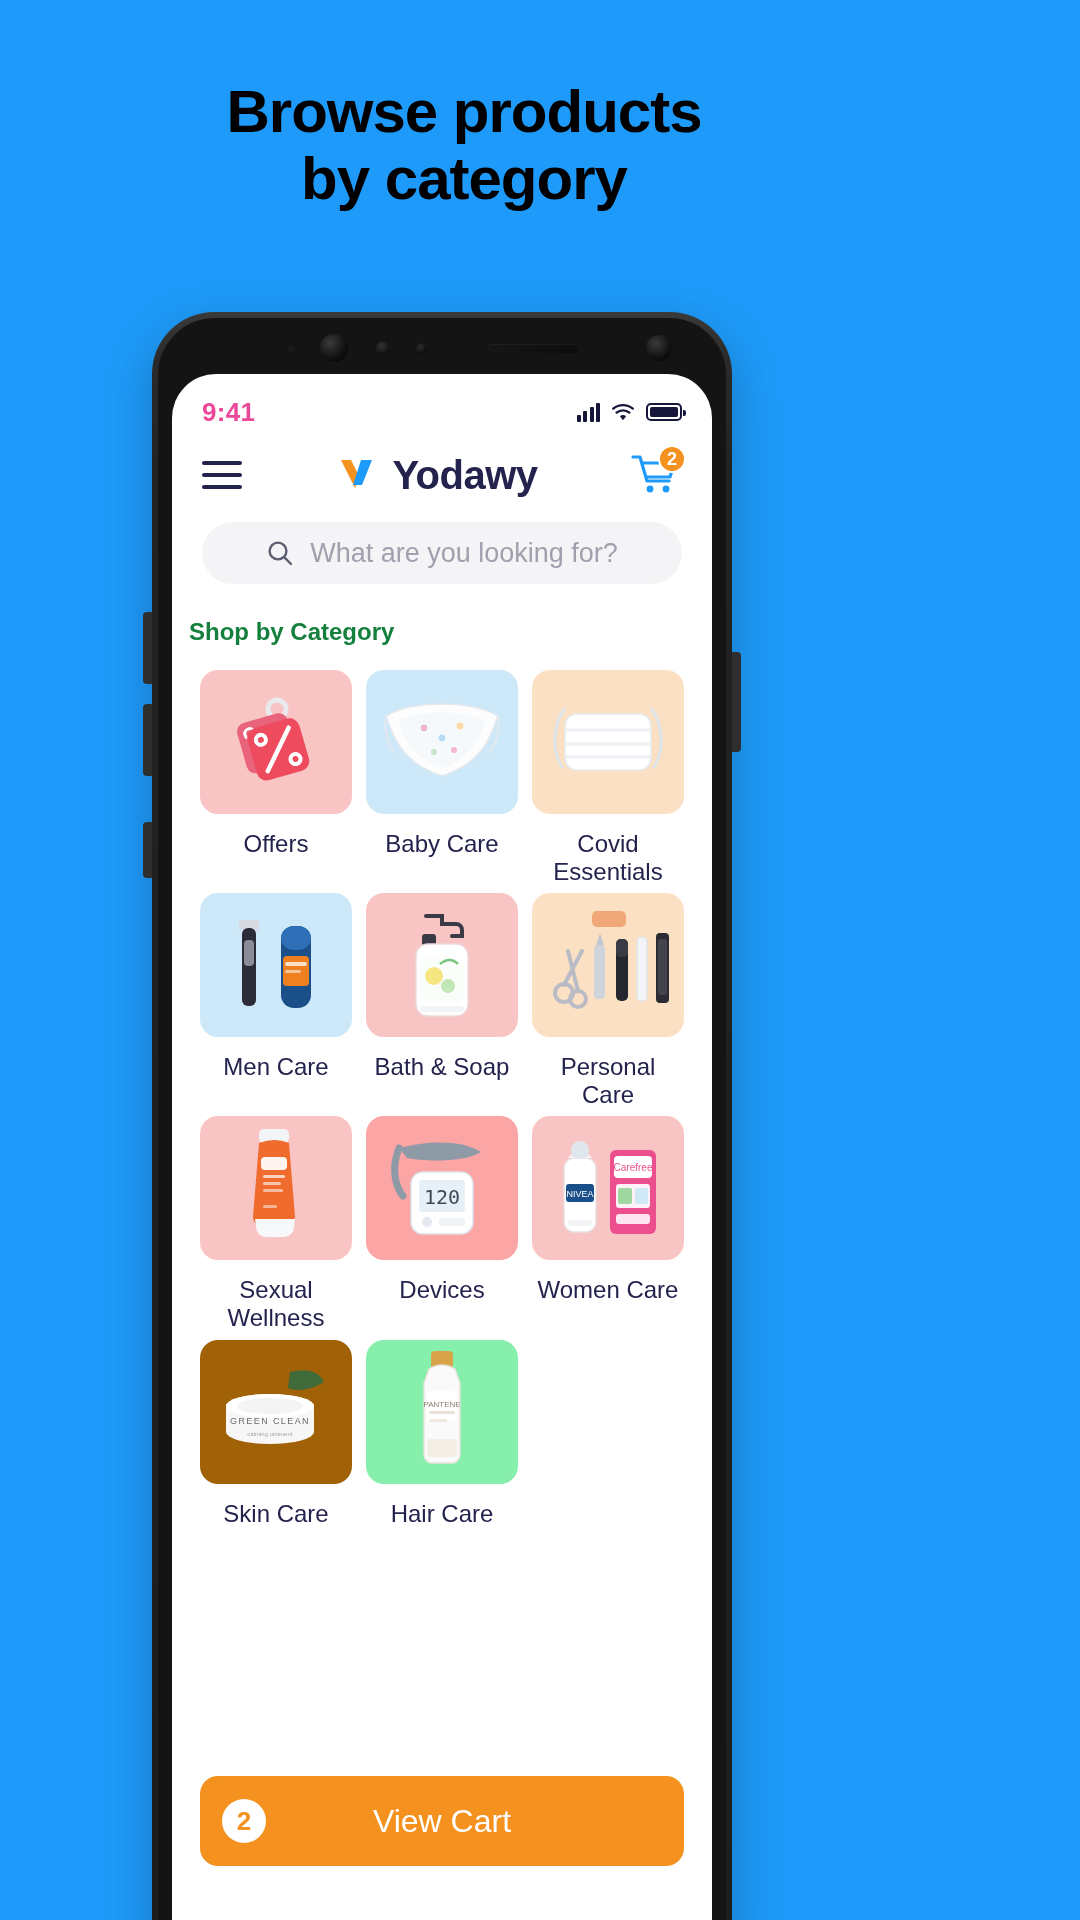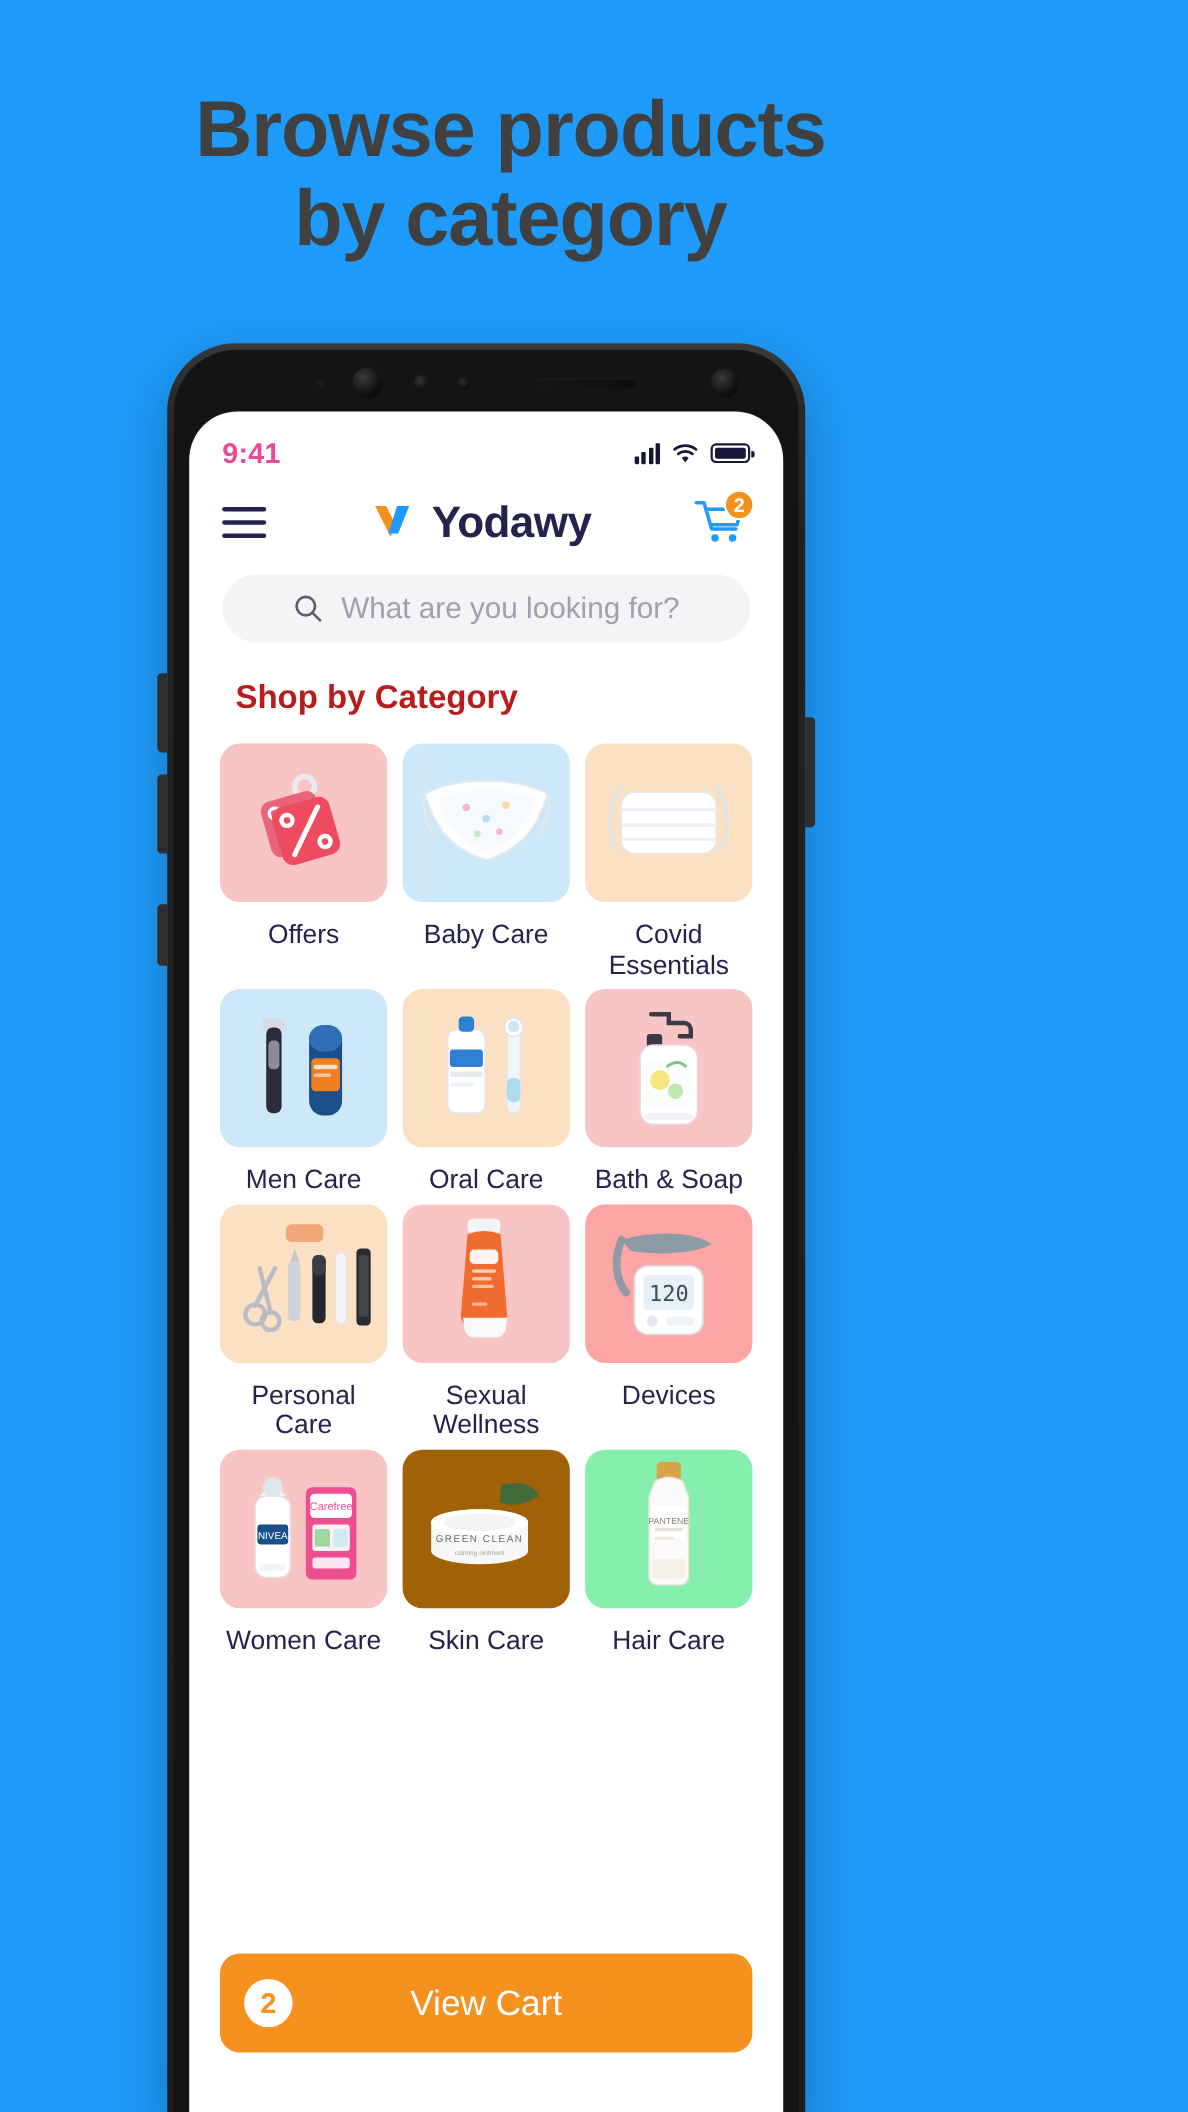--- a/index.html
+++ b/index.html
@@ -9,22 +9,22 @@
     font-family:"Liberation Sans", sans-serif;
     overflow:hidden;
     position:relative;
   }
 
   
   .headline {
     position:absolute;
     top:78px; left:0; width:928px;
     text-align:center;
-    color:#404040;
-    font-size:72px;
+    color:#000000;
+    font-size:60px;
     font-weight:bold;
     line-height:1.12;
     letter-spacing:-1px;
   }
   .headline .l2 { display:block; }
 
   
   .phone {
     position:absolute;
     left:152px; top:312px;
@@ -141,22 +141,22 @@
     height:62px;
     background:#F4F4F6;
     border-radius:32px;
     display:flex; align-items:center;
     padding:0 22px; gap:16px;justify-content:center;
   }
   .search-ph { color:#A0A0AE; font-size:27px; }
 
   
   .sec-title {
-    margin:34px 30px 0 42px;
-    font-size:30px; font-weight:bold; color:#b91c1c;
+    margin:34px 30px 0 17px;
+    font-size:24px; font-weight:bold; color:#15803d;
   }
 
   
   .grid {
     margin:24px 28px 0 28px;
     display:grid;
     grid-template-columns:repeat(3,1fr);
     column-gap:14px;
     row-gap:8px;
   }
@@ -348,36 +348,20 @@
               <rect x="70" y="26" width="30" height="82" rx="13" fill="#1b4f8a"></rect>
               <rect x="70" y="26" width="30" height="24" rx="13" fill="#2e6fb7"></rect>
               <rect x="72" y="56" width="26" height="30" rx="4" fill="#f07f20"></rect>
               <rect x="74" y="62" width="22" height="4" rx="2" fill="#fff" opacity=".75"></rect>
               <rect x="74" y="70" width="16" height="3" rx="1.5" fill="#fff" opacity=".55"></rect>
             </svg>
           </div>
           <div class="tile-label">Men Care</div>
         </div>
 
-        <div class="cell">
-          <div class="tile" style="background:#FBE0C4">
-            <svg width="130" height="130" viewBox="0 0 130 130">
-              <rect x="30" y="30" width="34" height="76" rx="8" fill="#ffffff" stroke="#e4e8ee" stroke-width="1.6"></rect>
-              <rect x="40" y="18" width="14" height="14" rx="4" fill="#2f7fd4"></rect>
-              <rect x="32" y="48" width="30" height="16" rx="3" fill="#2f7fd4"></rect>
-              <rect x="32" y="68" width="30" height="5" rx="2" fill="#e8ecf1"></rect>
-              <rect x="32" y="78" width="22" height="4" rx="2" fill="#eef2f6"></rect>
-              <rect x="84" y="20" width="12" height="86" rx="6" fill="#f2f5f8" stroke="#e3e8ee" stroke-width="1.4"></rect>
-              <rect x="82" y="20" width="16" height="16" rx="7" fill="#ffffff" stroke="#dfe5ec" stroke-width="1.4"></rect>
-              <rect x="85" y="22" width="10" height="10" rx="4" fill="#cfe6f7"></rect>
-              <rect x="84" y="74" width="12" height="22" rx="5" fill="#6ec1e4" opacity=".5"></rect>
-            </svg>
-          </div>
-          <div class="tile-label">Oral Care</div>
-        </div>
 
         <div class="cell">
           <div class="tile" style="background:#F9C4C4">
             <svg width="120" height="130" viewBox="0 0 120 130">
               <path d="M44 16 h16 v8 h14 a6 6 0 016 6 v6 h-10" fill="none" stroke="#3a3a46" stroke-width="4" stroke-linecap="round"></path>
               <rect x="40" y="34" width="14" height="12" rx="3" fill="#3a3a46"></rect>
               <rect x="34" y="44" width="52" height="72" rx="12" fill="#ffffff" stroke="#ecd9dd" stroke-width="1.4"></rect>
               <rect x="38" y="58" width="44" height="44" rx="8" fill="#fafefb"></rect>
               <circle cx="52" cy="76" r="9" fill="#f4e06a" opacity=".85"></circle>
               <circle cx="66" cy="86" r="7" fill="#b9e2a8" opacity=".85"></circle>

